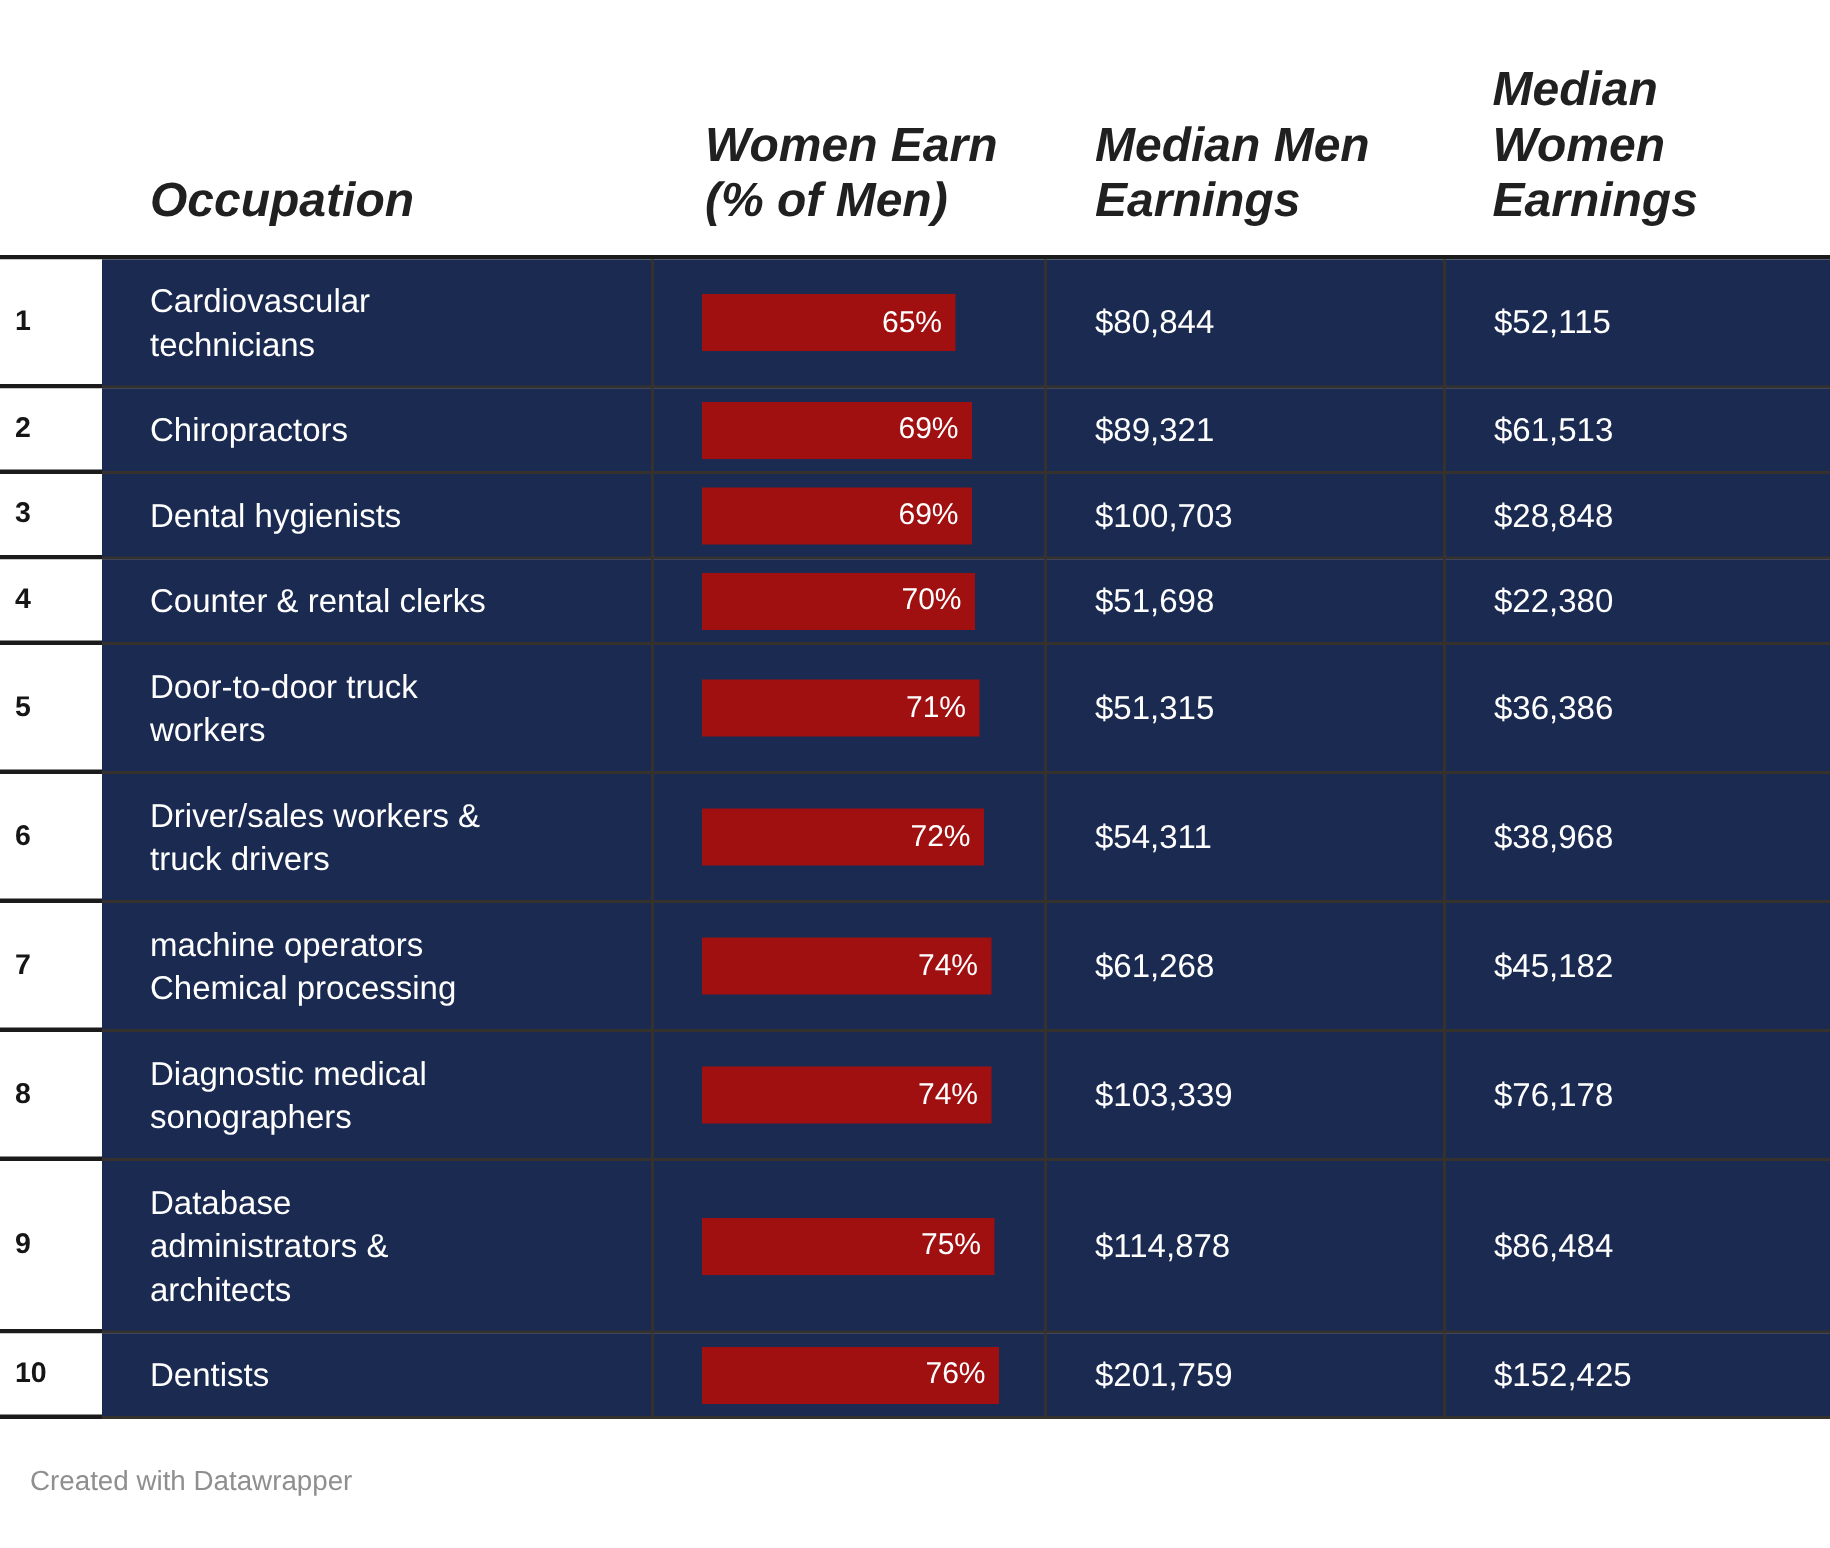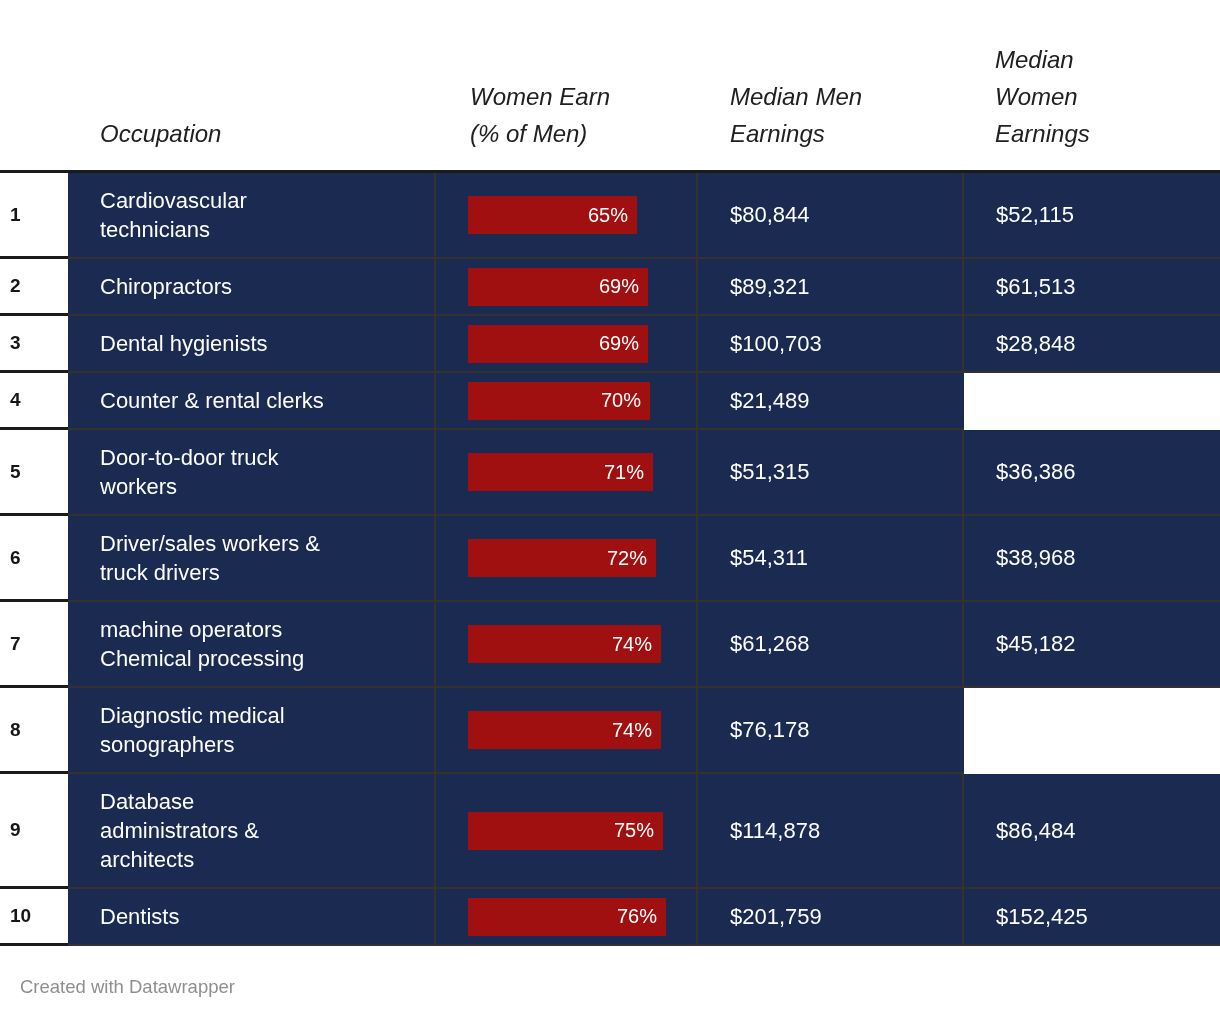--- a/index.html
+++ b/index.html
@@ -27,22 +27,22 @@
     grid-template-columns: 68px 368px 262px 266px 256px;
   }
 
   
   .thead {
     height: 170px;
     align-items: end;
   }
   .th {
     font-style: italic;
-    font-weight: normal;
-    font-size: 24px;
+    font-weight: bold;
+    font-size: 32px;
     line-height: 37px;
     color: var(--header-text);
     padding-bottom: 18px;
   }
   .th-occupation   { padding-left: 32px; }
   .th-women-earn   { padding-left: 34px; }
   .th-median-men   { padding-left: 32px; }
   .th-median-women { padding-left: 31px; }
 
   
@@ -186,21 +186,22 @@
     <div class="cell cell-sep occupation-cell">
           <div class="occ-line">Counter &amp; rental clerks</div>
         </div>
     <div class="cell cell-sep">
       <div class="bar-track">
         <div class="bar-fill" style="width: 182px;">
           <span class="bar-label">70%</span>
         </div>
       </div>
     </div>
-    <div class="cell money">$21,489</div>
+    <div class="cell cell-sep money">$51,698</div>
+    <div class="cell money">$22,380</div>
   </div>
 
   <div class="grid-row body-row">
     <div class="gutter">5</div>
     <div class="cell cell-sep occupation-cell">
           <div class="occ-line">Door-to-door truck</div>
           <div class="occ-line">workers</div>
         </div>
     <div class="cell cell-sep">
       <div class="bar-track">
@@ -253,20 +254,21 @@
           <div class="occ-line">Diagnostic medical</div>
           <div class="occ-line">sonographers</div>
         </div>
     <div class="cell cell-sep">
       <div class="bar-track">
         <div class="bar-fill" style="width: 193px;">
           <span class="bar-label">74%</span>
         </div>
       </div>
     </div>
+    <div class="cell cell-sep money">$103,339</div>
     <div class="cell money">$76,178</div>
   </div>
 
   <div class="grid-row body-row">
     <div class="gutter">9</div>
     <div class="cell cell-sep occupation-cell">
           <div class="occ-line">Database</div>
           <div class="occ-line">administrators &amp;</div>
           <div class="occ-line">architects</div>
         </div>

